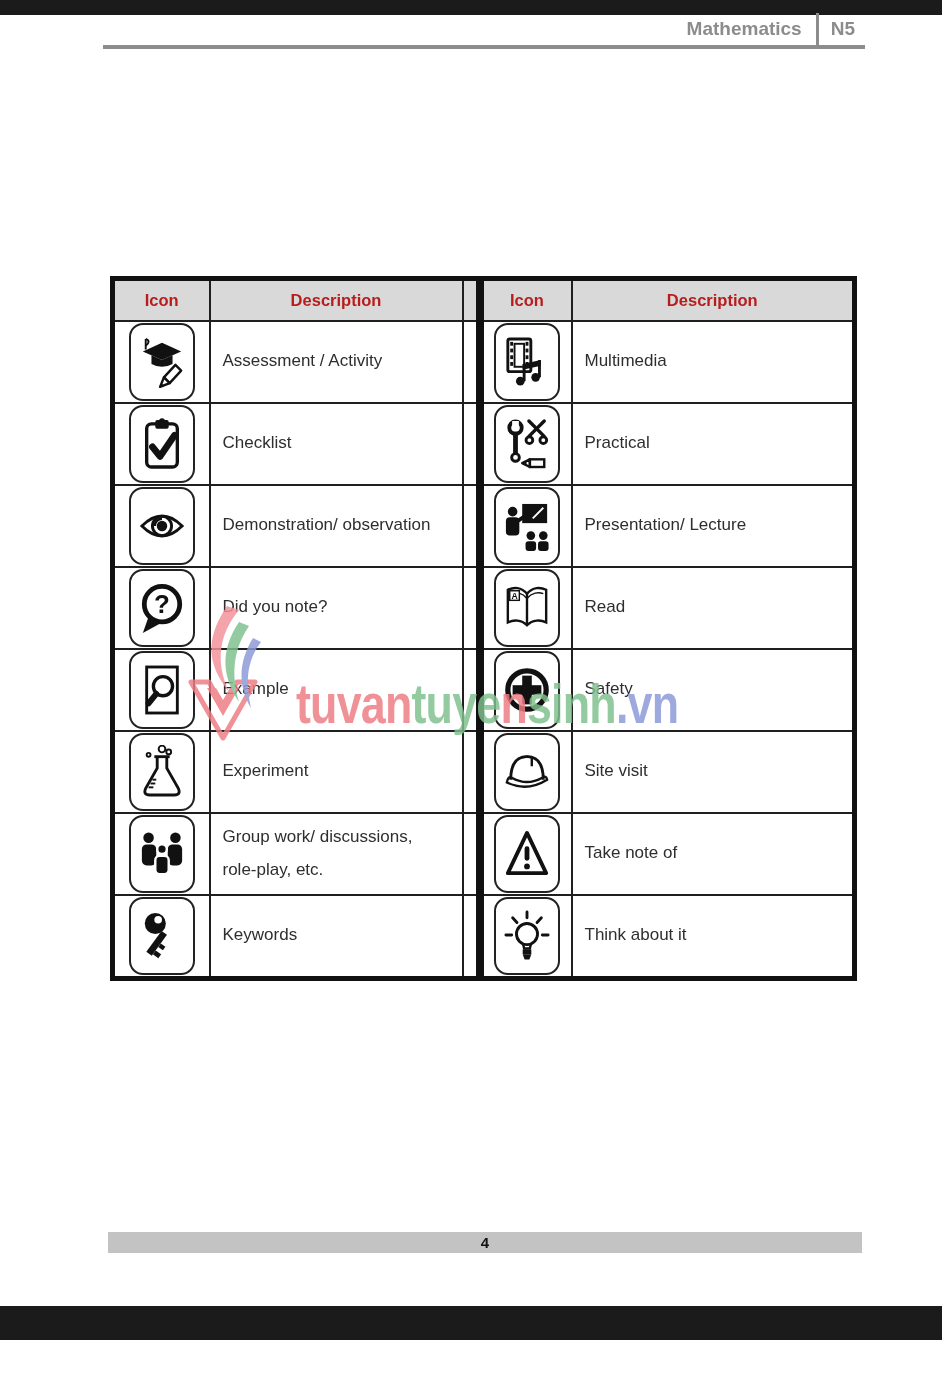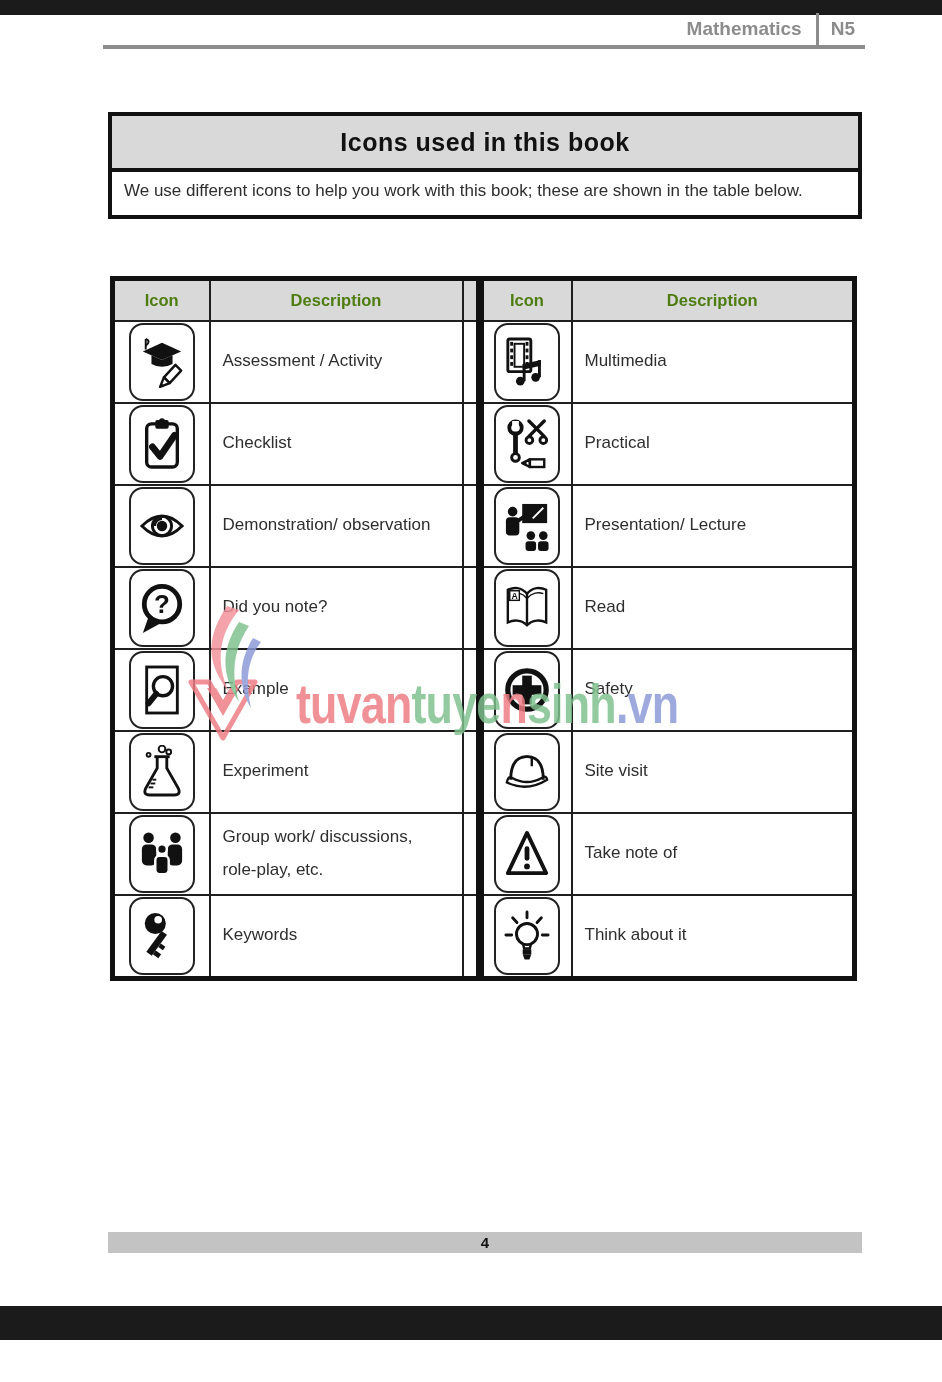--- a/index.html
+++ b/index.html
@@ -20,21 +20,21 @@
   
   .intro{position:absolute;top:112px;left:108px;width:754px;border:4px solid #111;box-sizing:border-box;background:#fff;}
   .intro-title{background:#d9d9d9;border-bottom:4px solid #111;height:52px;display:flex;align-items:center;
                justify-content:center;font-size:25px;font-weight:bold;color:#111;letter-spacing:.5px;}
   .intro-body{padding:8px 12px 13px;font-size:17px;line-height:1.3;text-align:justify;color:#2e2e2e;}
 
   
   .icons-table{position:absolute;top:276px;left:110px;border-collapse:collapse;border:5px solid #111;
                table-layout:fixed;background:#fff;}
   .icons-table th,.icons-table td{border:2px solid #1f1f1f;box-sizing:border-box;}
-  .icons-table th{height:42px;background:#d9d9d9;font-size:16.5px;font-weight:bold;color:#4d7c0f;text-align:center;}
+  .icons-table th{height:42px;background:#d9d9d9;font-size:16.5px;font-weight:bold;color:#b91c1c;text-align:center;}
   .icons-table td{height:68px;margin-top:40px;}
   .thick-left{border-left:8px solid #111 !important;}
   .icon-cell{text-align:center;vertical-align:middle;}
   .icon-box{display:inline-flex;width:62px;height:74px;border:2.5px solid #222;border-radius:14px;
             align-items:center;justify-content:center;background:#fff;}
   .desc-cell{font-size:17px;color:#2e2e2e;padding:6px 12px;vertical-align:middle;line-height:1.9;}
 
   
   .wm{position:absolute;pointer-events:none;z-index:5;opacity:.84;}
   .wm-logo{left:183px;top:604px;}
@@ -247,24 +247,20 @@
 <div class="page">
   <div class="bar top-bar"></div>
 
   <div class="runhead">
     <span class="subject">Mathematics</span>
     <span class="vbar"></span>
     <span class="level">N5</span>
   </div>
   <div class="hrule"></div>
 
-  <div class="intro">
-    <div class="intro-title">Icons used in this book</div>
-    <div class="intro-body">We use different icons to help you work with this book; these are shown in the table below.</div>
-  </div>
 
   <table class="icons-table">
     <colgroup>
       <col style="width:97px">
         <col style="width:253px">
         <col style="width:17px">
       <col style="width:92px">
         <col style="width:283px">
     </colgroup>
     <thead>

